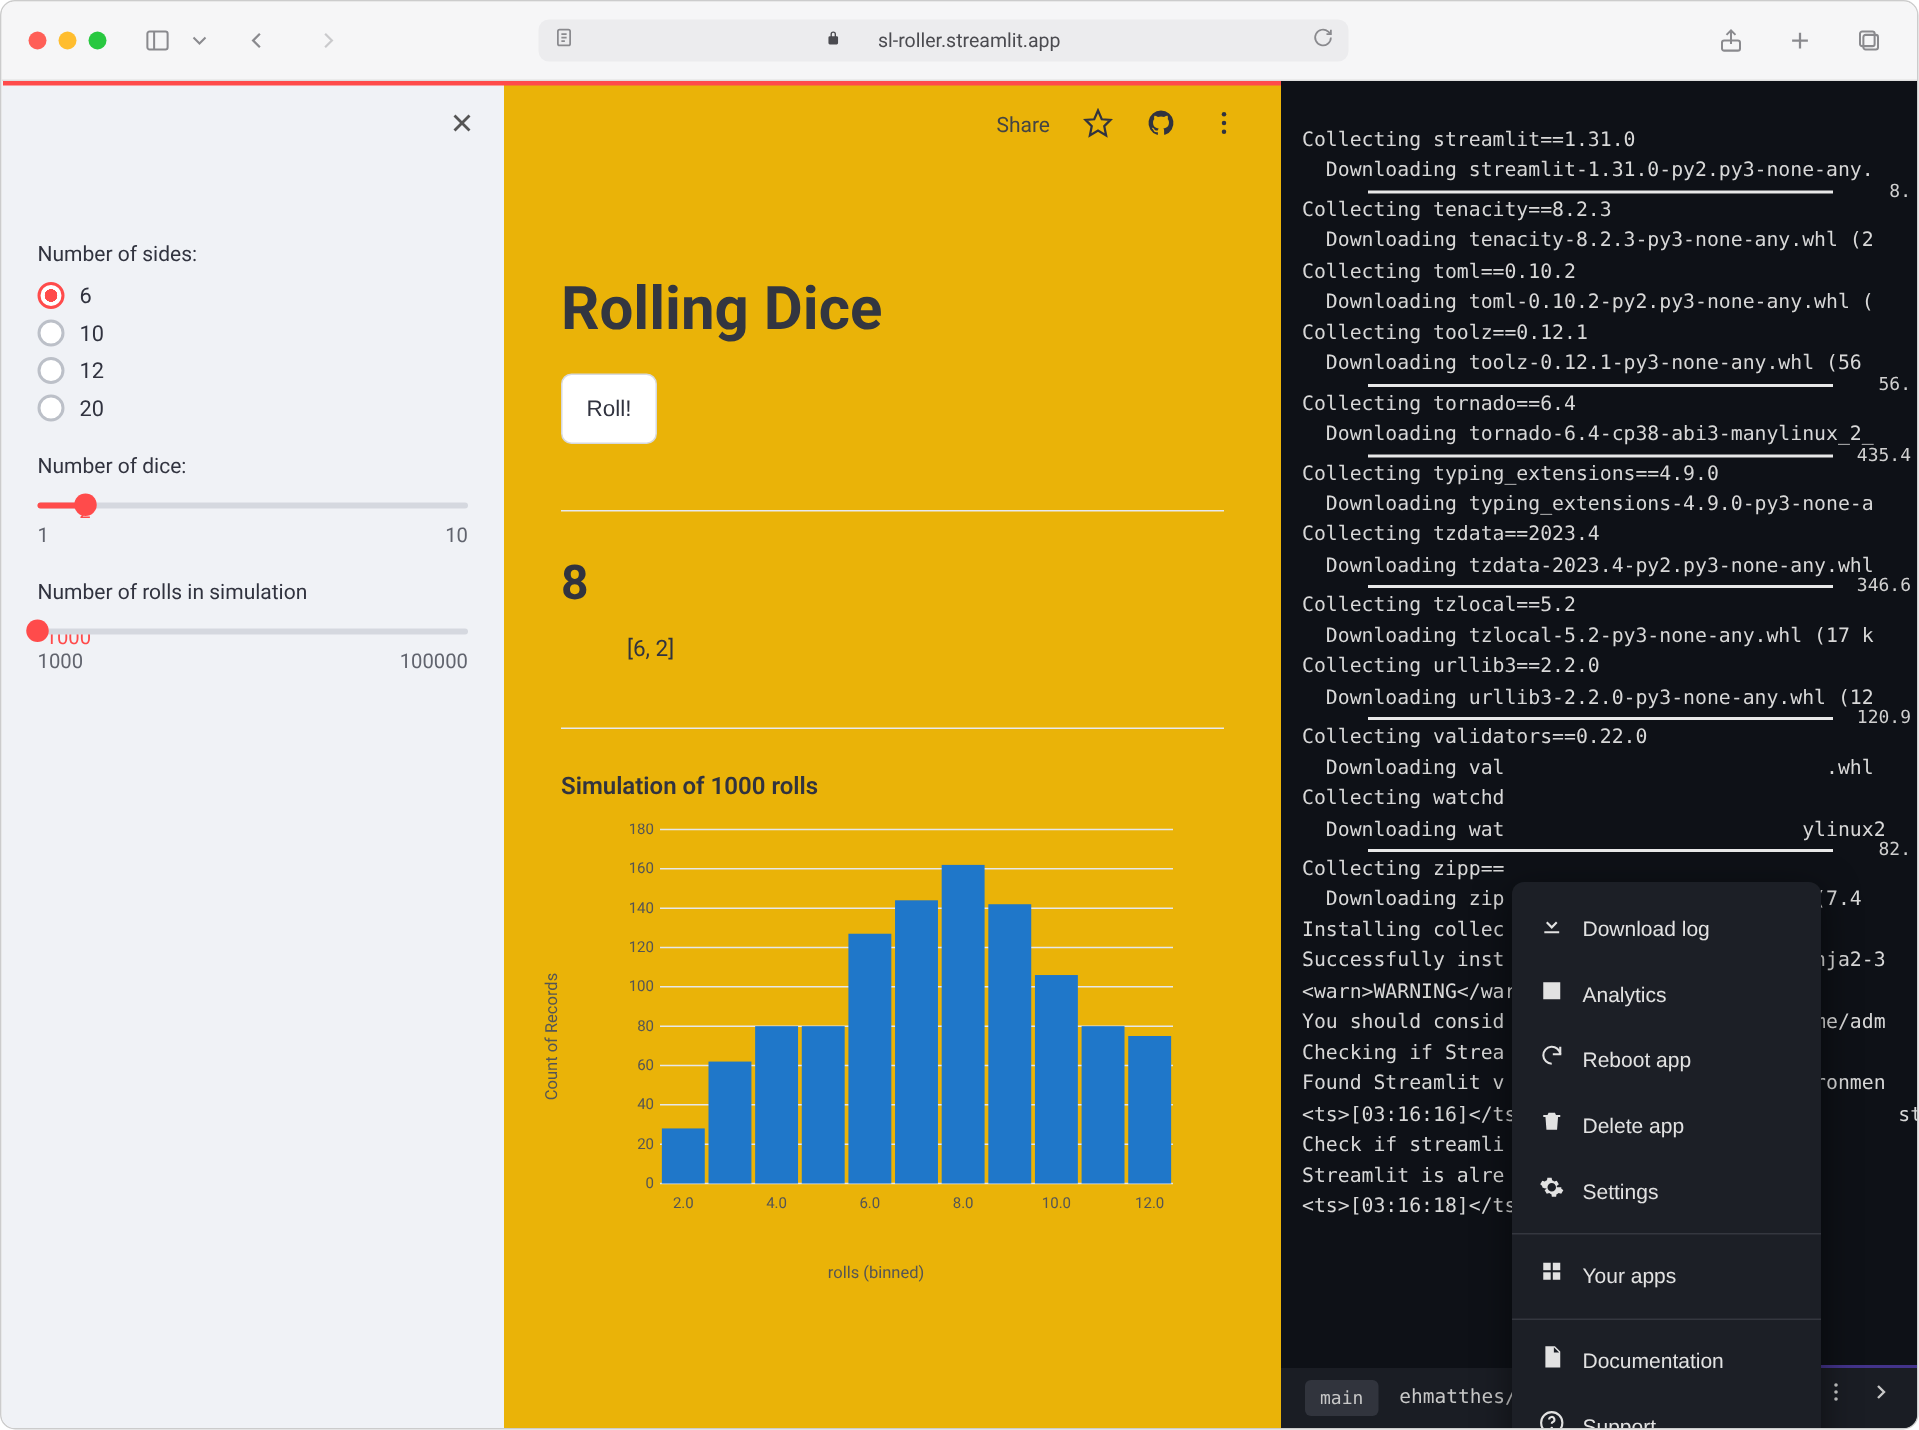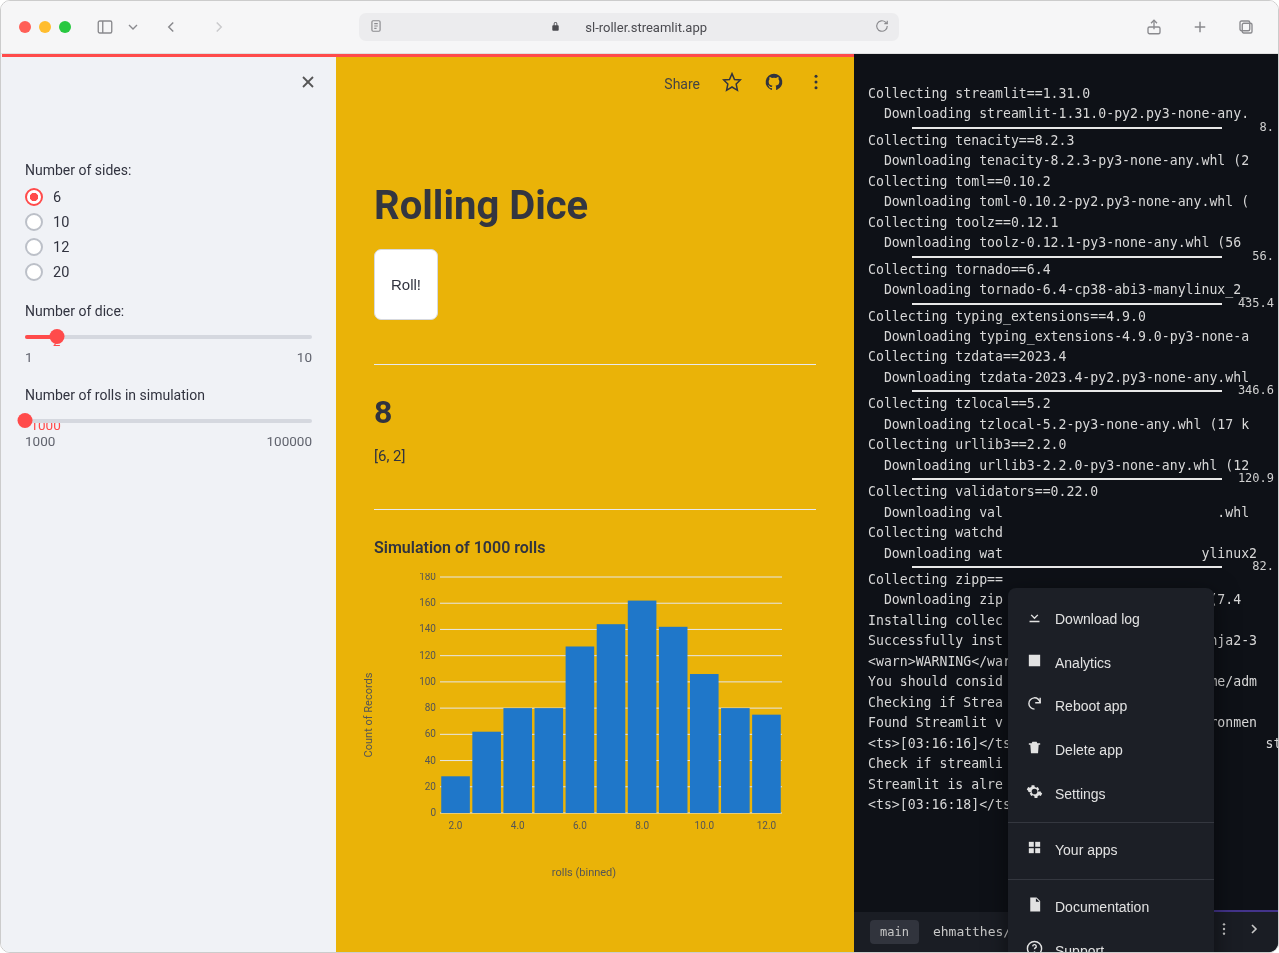--- a/index.html
+++ b/index.html
@@ -39,24 +39,24 @@
 .slider-fill { position: absolute; height: 4px; background: #ff4b4b; border-radius: 2px; left: 0; }
 .slider-thumb { position: absolute; width: 15px; height: 15px; border-radius: 50%; background: #ff4b4b; top: -6px; transform: translateX(-50%); }
 .slider-minmax { display: flex; justify-content: space-between; font-size: 13.5px; color: #61646e; margin-top: 10px; }
 
 
 .main { flex: 1; background: #eab308; position: relative; padding: 20px 38px; overflow: hidden; }
 .main-toolbar { position: absolute; top: 18px; right: 28px; display: flex; align-items: center; gap: 22px; }
 .main-toolbar .share { font-size: 14px; color: #444; cursor: pointer; }
 .main-toolbar svg { width: 20px; height: 20px; color: #31333f; cursor: pointer; }
 .page-title { font-size: 40px; font-weight: 700; color: #333640; margin-top: 108px; margin-bottom: 20px; }
-.roll-btn { border: 1px solid #d7d9de; background: #fff; padding: 26px 16px; border-radius: 7px; font-size: 15px; color: #31333f; cursor: pointer; }
+.roll-btn { border: 1px solid #d7d9de; background: #fff; padding: 14px 16px; border-radius: 7px; font-size: 15px; color: #31333f; cursor: pointer; }
 .divider { border: none; border-top: 1px solid #e7e9ee; margin: 44px 0 28px; }
 .result-big { font-size: 32px; font-weight: 700; color: #31333f; }
-.result-list { font-size: 15px; color: #31333f; margin-top: 16px; }
+.result-list { font-size: 15px; color: #31333f; margin-top: 16px; margin-left: 44px; }
 .chart-title { font-size: 16px; font-weight: 600; color: #31333f; margin-top: 20px; margin-bottom: 8px; }
 
 
 .chart { position: relative; width: 420px; height: 300px; margin-top: 6px; }
 .chart-ylabel { position: absolute; left: -6px; top: 50%; transform: translate(-50%, -50%) rotate(-90deg); transform-origin: center; font-size: 11px; color: #555; }
 .chart-xlabel { text-align: center; font-size: 11px; color: #555; margin-top: 8px; }
 .chart-area { position: absolute; left: 40px; right: 8px; top: 8px; bottom: 28px; }
 .chart-grid line { stroke: #e5e7ea; stroke-width: 1; }
 .chart-bar { fill: #1f77c9; }
 

